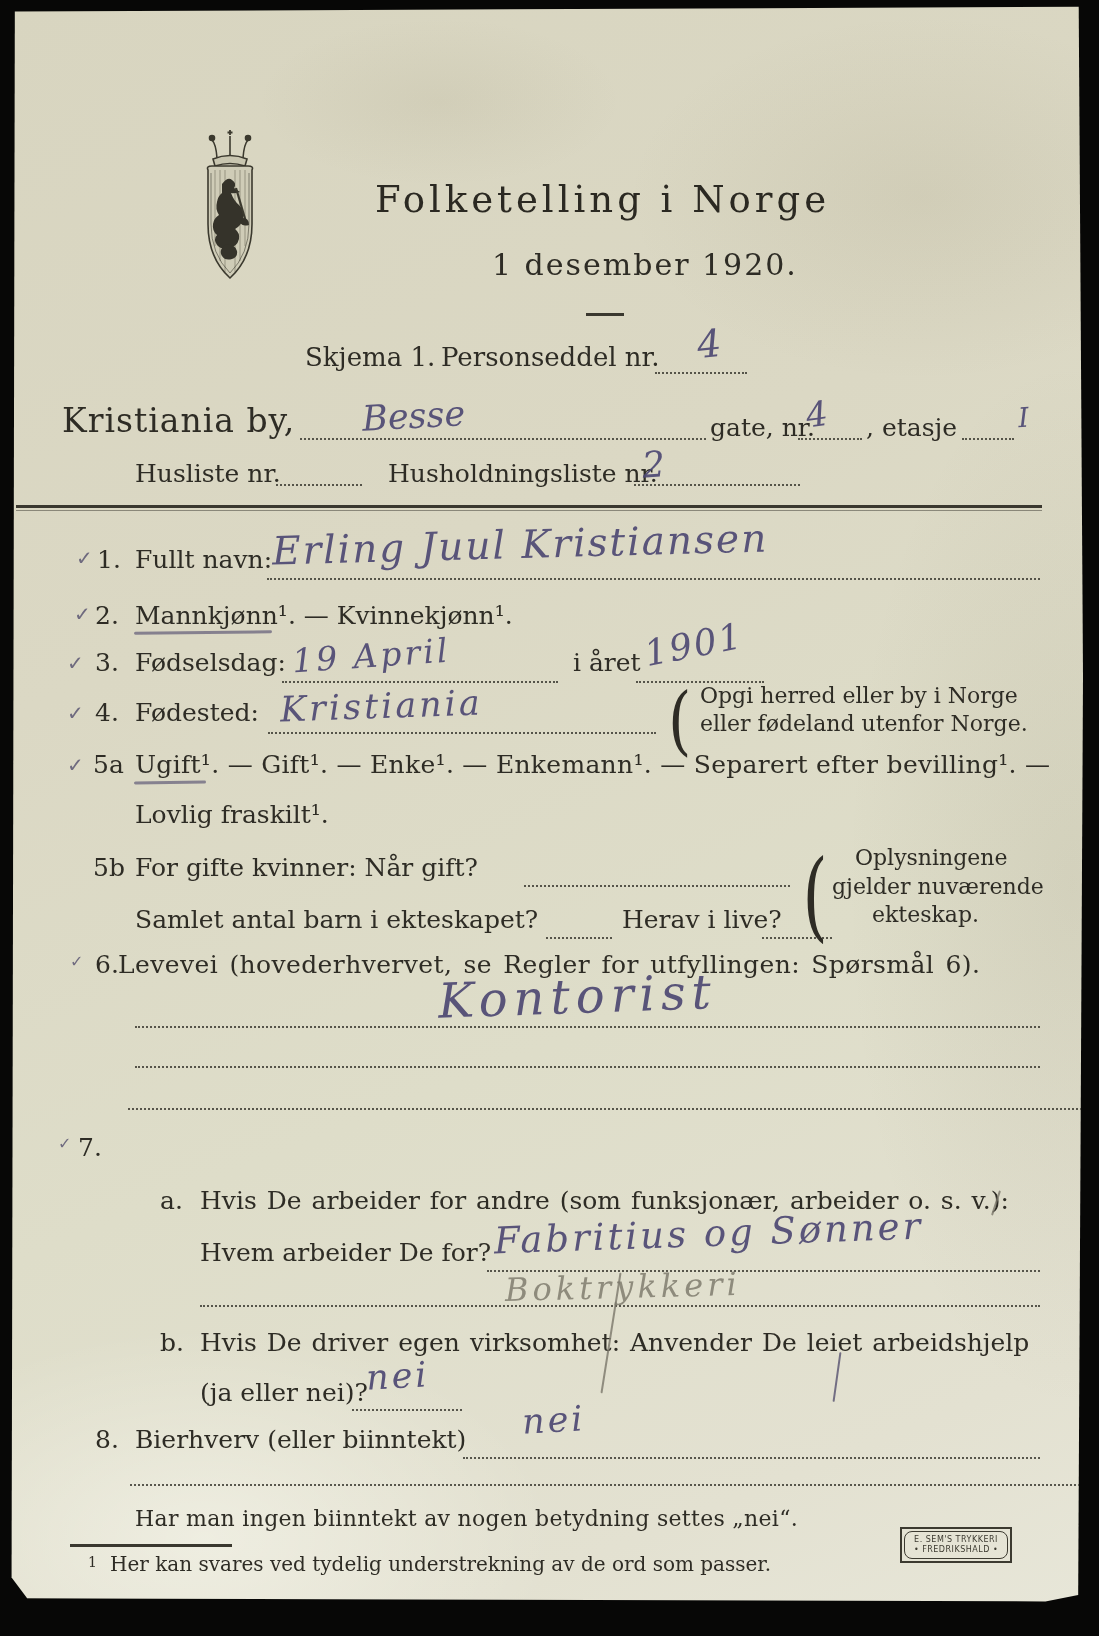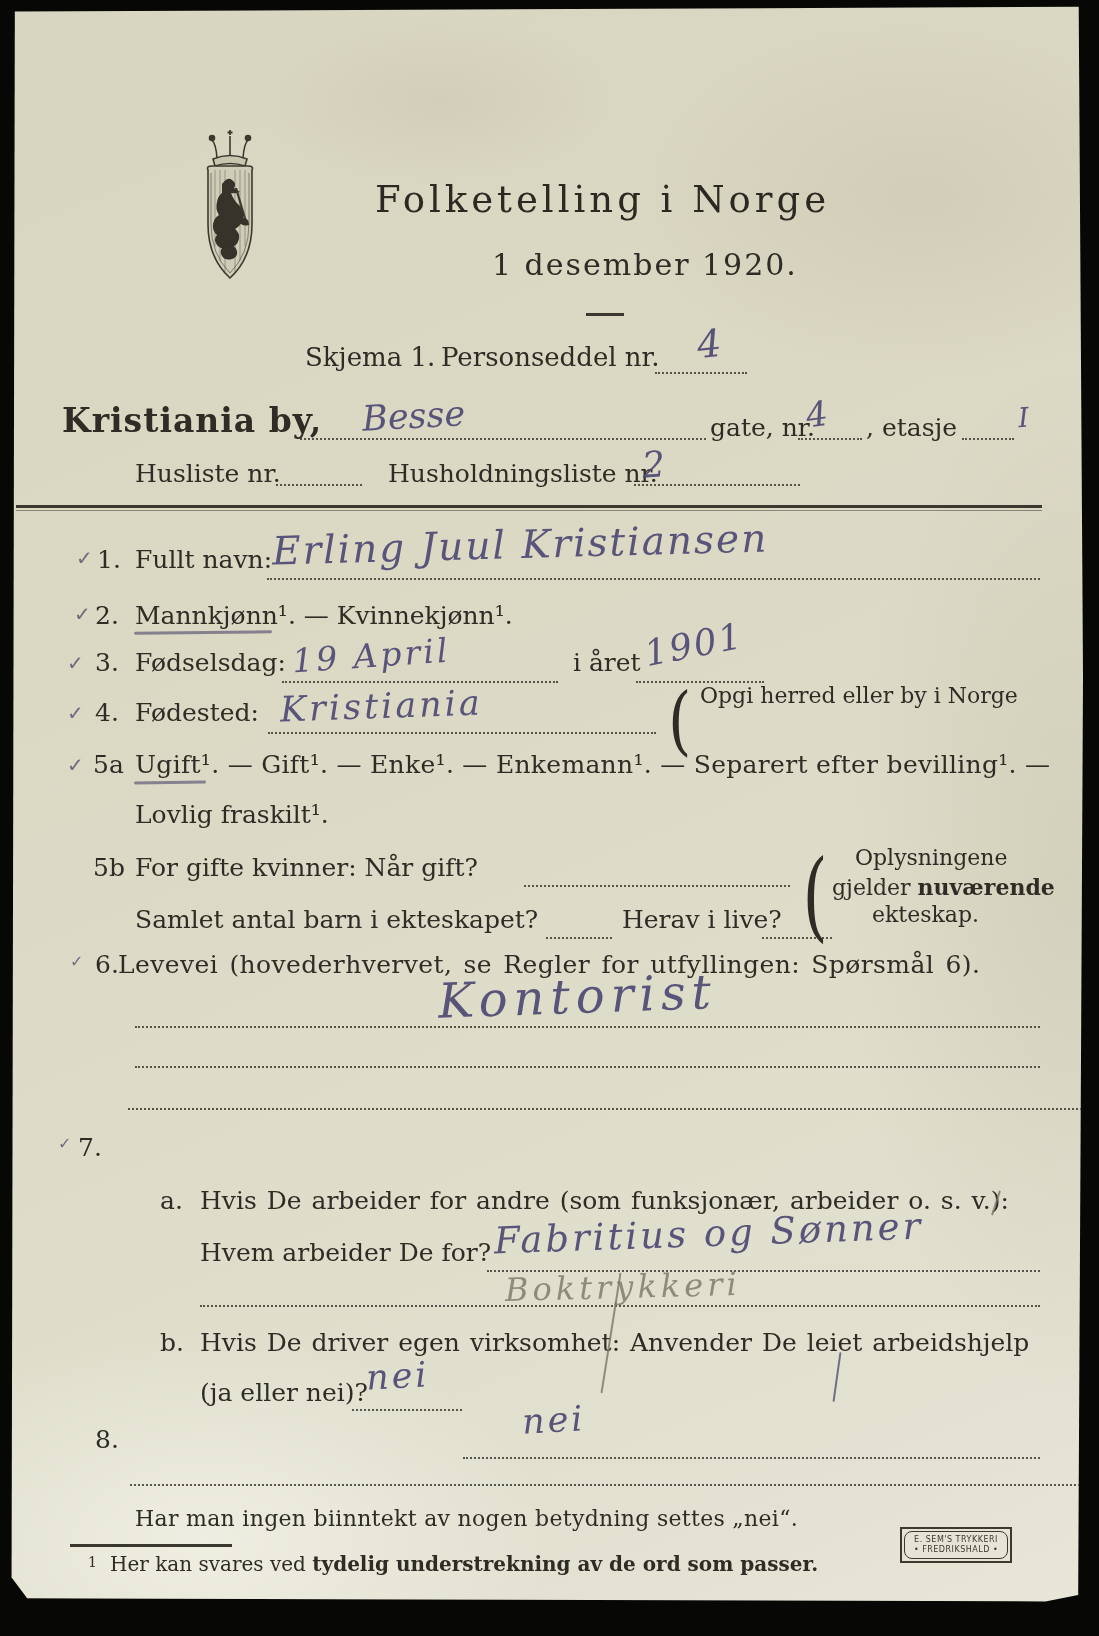--- a/index.html
+++ b/index.html
@@ -21,21 +21,21 @@
     clip-path: polygon(0.45% 0.35%, 99.6% 0.05%, 100% 42%, 99.55% 99.5%, 96.5% 99.9%, 1.6% 99.7%, 0.15% 98.4%);
   }
   
   #content { position: absolute; left: -10px; top: -6px; width: 1099px; height: 1636px; }
 
   .p { position: absolute; color: #2e2c25; white-space: nowrap; }
   .big-title { font-size: 37px; letter-spacing: 4px; color: #2b2922; }
   .sub { font-size: 30px; letter-spacing: 2px; }
   .h25 { font-size: 25px; }
   .h22 { font-size: 22px; }
-  .bold { font-weight: bold; }
+  .bold { font-weight: normal; }
   .dl { position: absolute; height: 0; border-bottom: 2px dotted rgba(48,46,38,.78); }
   .rule { position: absolute; background: #3a382f; }
   .hand {
     position: absolute; white-space: nowrap;
     font-family: "DejaVu Serif", serif; font-style: italic;
     color: #4e4973; opacity: .92;
   }
   .pencil { color: #807d6f; opacity: .85; }
   .chk { position: absolute; font-family: "DejaVu Sans", sans-serif; color: #5c5773; font-size: 20px; opacity:.85; }
   .ink-ul { position: absolute; height: 3px; background: #57527233; background: #575272; opacity: .65; border-radius: 2px; }
@@ -131,20 +131,21 @@
       <div class="dl" style="left:636px; top:681px; width:128px;"></div>
       <div class="hand" style="left:644px; top:624px; font-size:36px; transform:rotate(-11deg); letter-spacing:2px;">1901</div>
 
       <span class="chk" style="left:67px; top:701px;">✓</span>
       <div class="p h25" style="left:95px; top:698px;">4.</div>
       <div class="p h25" style="left:135px; top:698px;">Fødested:</div>
       <div class="dl" style="left:268px; top:732px; width:388px;"></div>
       <div class="hand" style="left:280px; top:686px; font-size:35px; transform:rotate(-2deg); letter-spacing:3px;">Kristiania</div>
       <div class="brace" style="left:668px; top:676px;">(</div>
       <div class="p h22" style="left:700px; top:683px;">Opgi herred eller by i Norge</div>
+      <div class="p h22" style="left:700px; top:711px;">eller fødeland utenfor Norge.</div>
 
       <span class="chk" style="left:67px; top:753px;">✓</span>
       <div class="p h25" style="left:93px; top:750px;">5a</div>
       <div class="p h25" style="left:135px; top:750px; letter-spacing:.3px;"><span>Ugift¹.</span><span> — Gift¹. — Enke¹. — Enkemann¹. — Separert efter bevilling¹. —</span></div>
       <div class="ink-ul" style="left:134px; top:781px; width:72px; transform:rotate(-.8deg);"></div>
       <div class="p h25" style="left:135px; top:800px;">Lovlig fraskilt¹.</div>
 
       <div class="p h25" style="left:93px; top:853px;">5b</div>
       <div class="p h25" style="left:135px; top:853px;">For gifte kvinner:  Når gift?</div>
       <div class="dl" style="left:524px; top:885px; width:266px;"></div>
@@ -180,20 +181,21 @@
 
       <div class="p h25" style="left:160px; top:1328px;">b.</div>
       <div class="p h25" style="left:200px; top:1328px; word-spacing:2px;">Hvis De driver egen virksomhet:  Anvender De leiet arbeidshjelp</div>
       <div class="stroke" style="left:610px; top:1272px; height:122px; transform:rotate(9deg);"></div>
       <div class="p h25" style="left:200px; top:1378px;">(ja eller nei)?</div>
       <div class="dl" style="left:352px; top:1409px; width:110px;"></div>
       <div class="hand" style="left:366px; top:1356px; font-size:35px; transform:rotate(-3deg); letter-spacing:3px;">nei</div>
       <div class="stroke" style="left:836px; top:1352px; height:50px; background:#56516f; transform:rotate(8deg);"></div>
 
       <div class="p h25" style="left:95px; top:1425px;">8.</div>
+      <div class="p h25" style="left:135px; top:1425px;">Bierhverv (eller biinntekt)</div>
       <div class="dl" style="left:463px; top:1457px; width:577px;"></div>
       <div class="hand" style="left:522px; top:1400px; font-size:35px; transform:rotate(-3deg); letter-spacing:3px;">nei</div>
 
       <div class="dl" style="left:130px; top:1484px; width:950px; border-bottom-width:2px;"></div>
       <div class="p h22" style="left:135px; top:1506px; letter-spacing:.3px;">Har man ingen biinntekt av nogen betydning settes „nei“.</div>
       <div class="rule" style="left:70px; top:1544px; width:162px; height:3px;"></div>
       <div class="p" style="left:88px; top:1554px; font-size:14px;">1</div>
       <div class="p" style="left:110px; top:1552px; font-size:20px;"><span>Her kan svares ved </span><span class="bold">tydelig understrekning av de ord som passer.</span></div>
 
       <div class="stamp" style="left:900px; top:1527px;">

